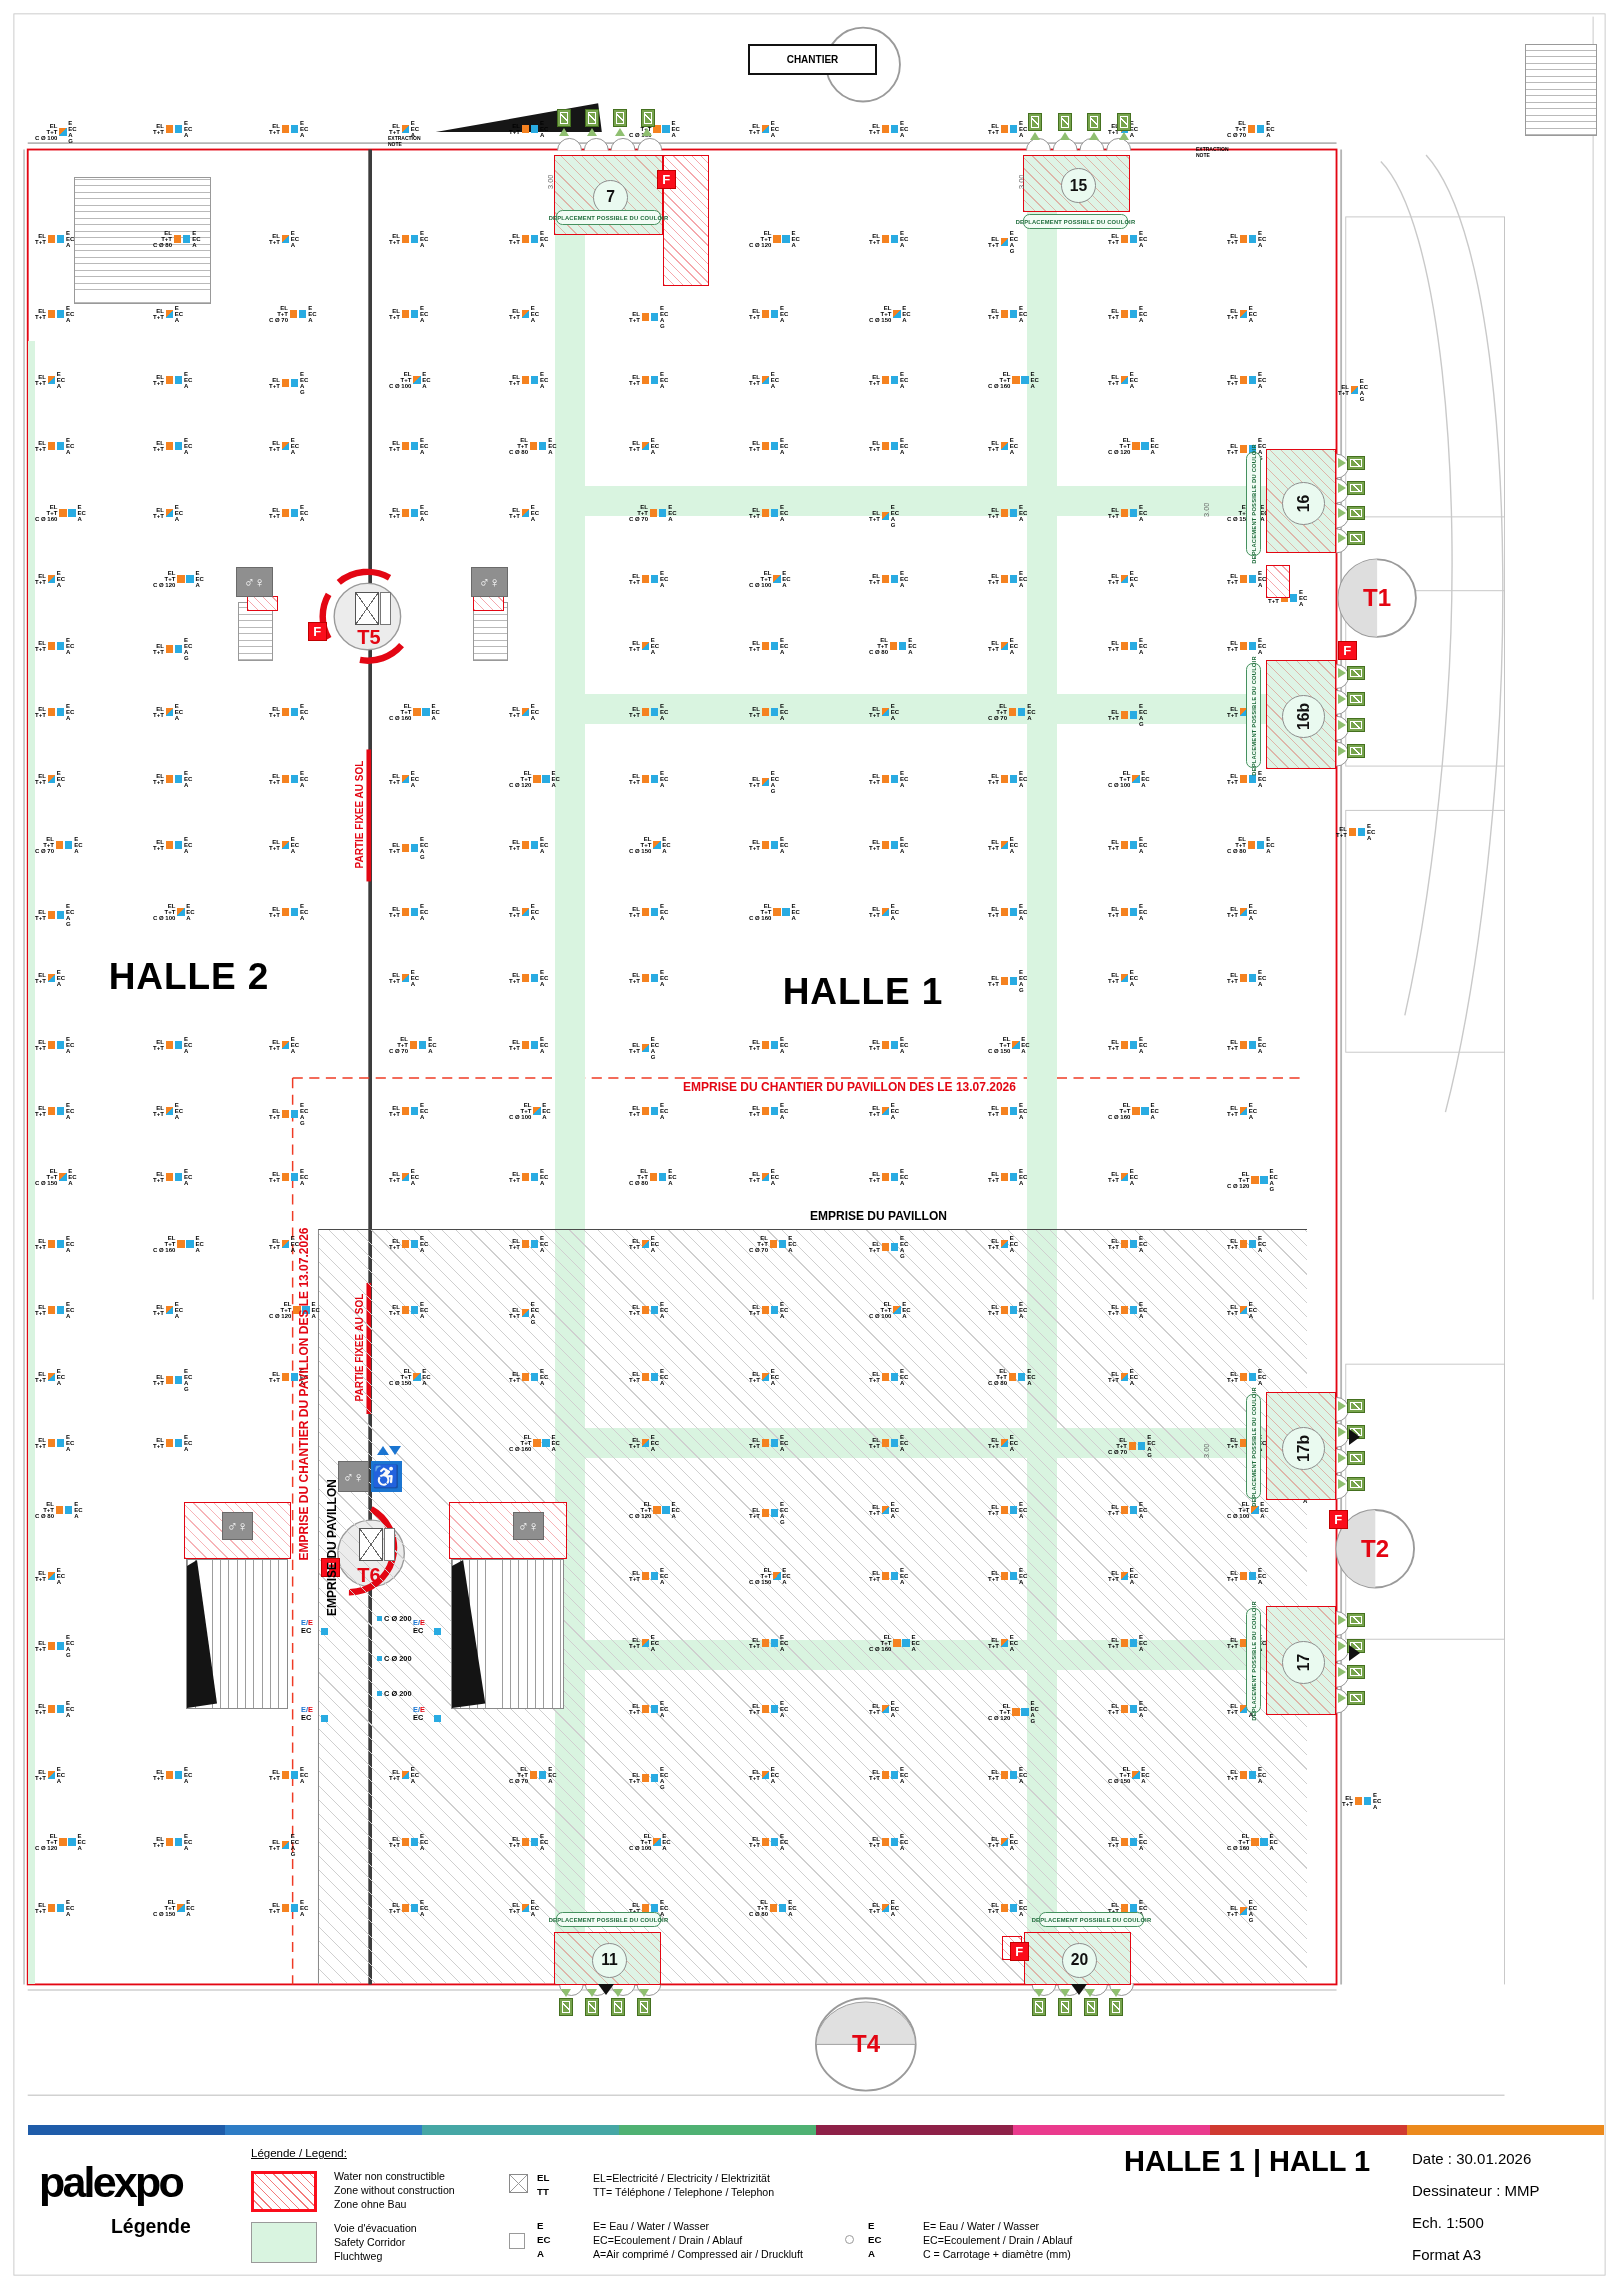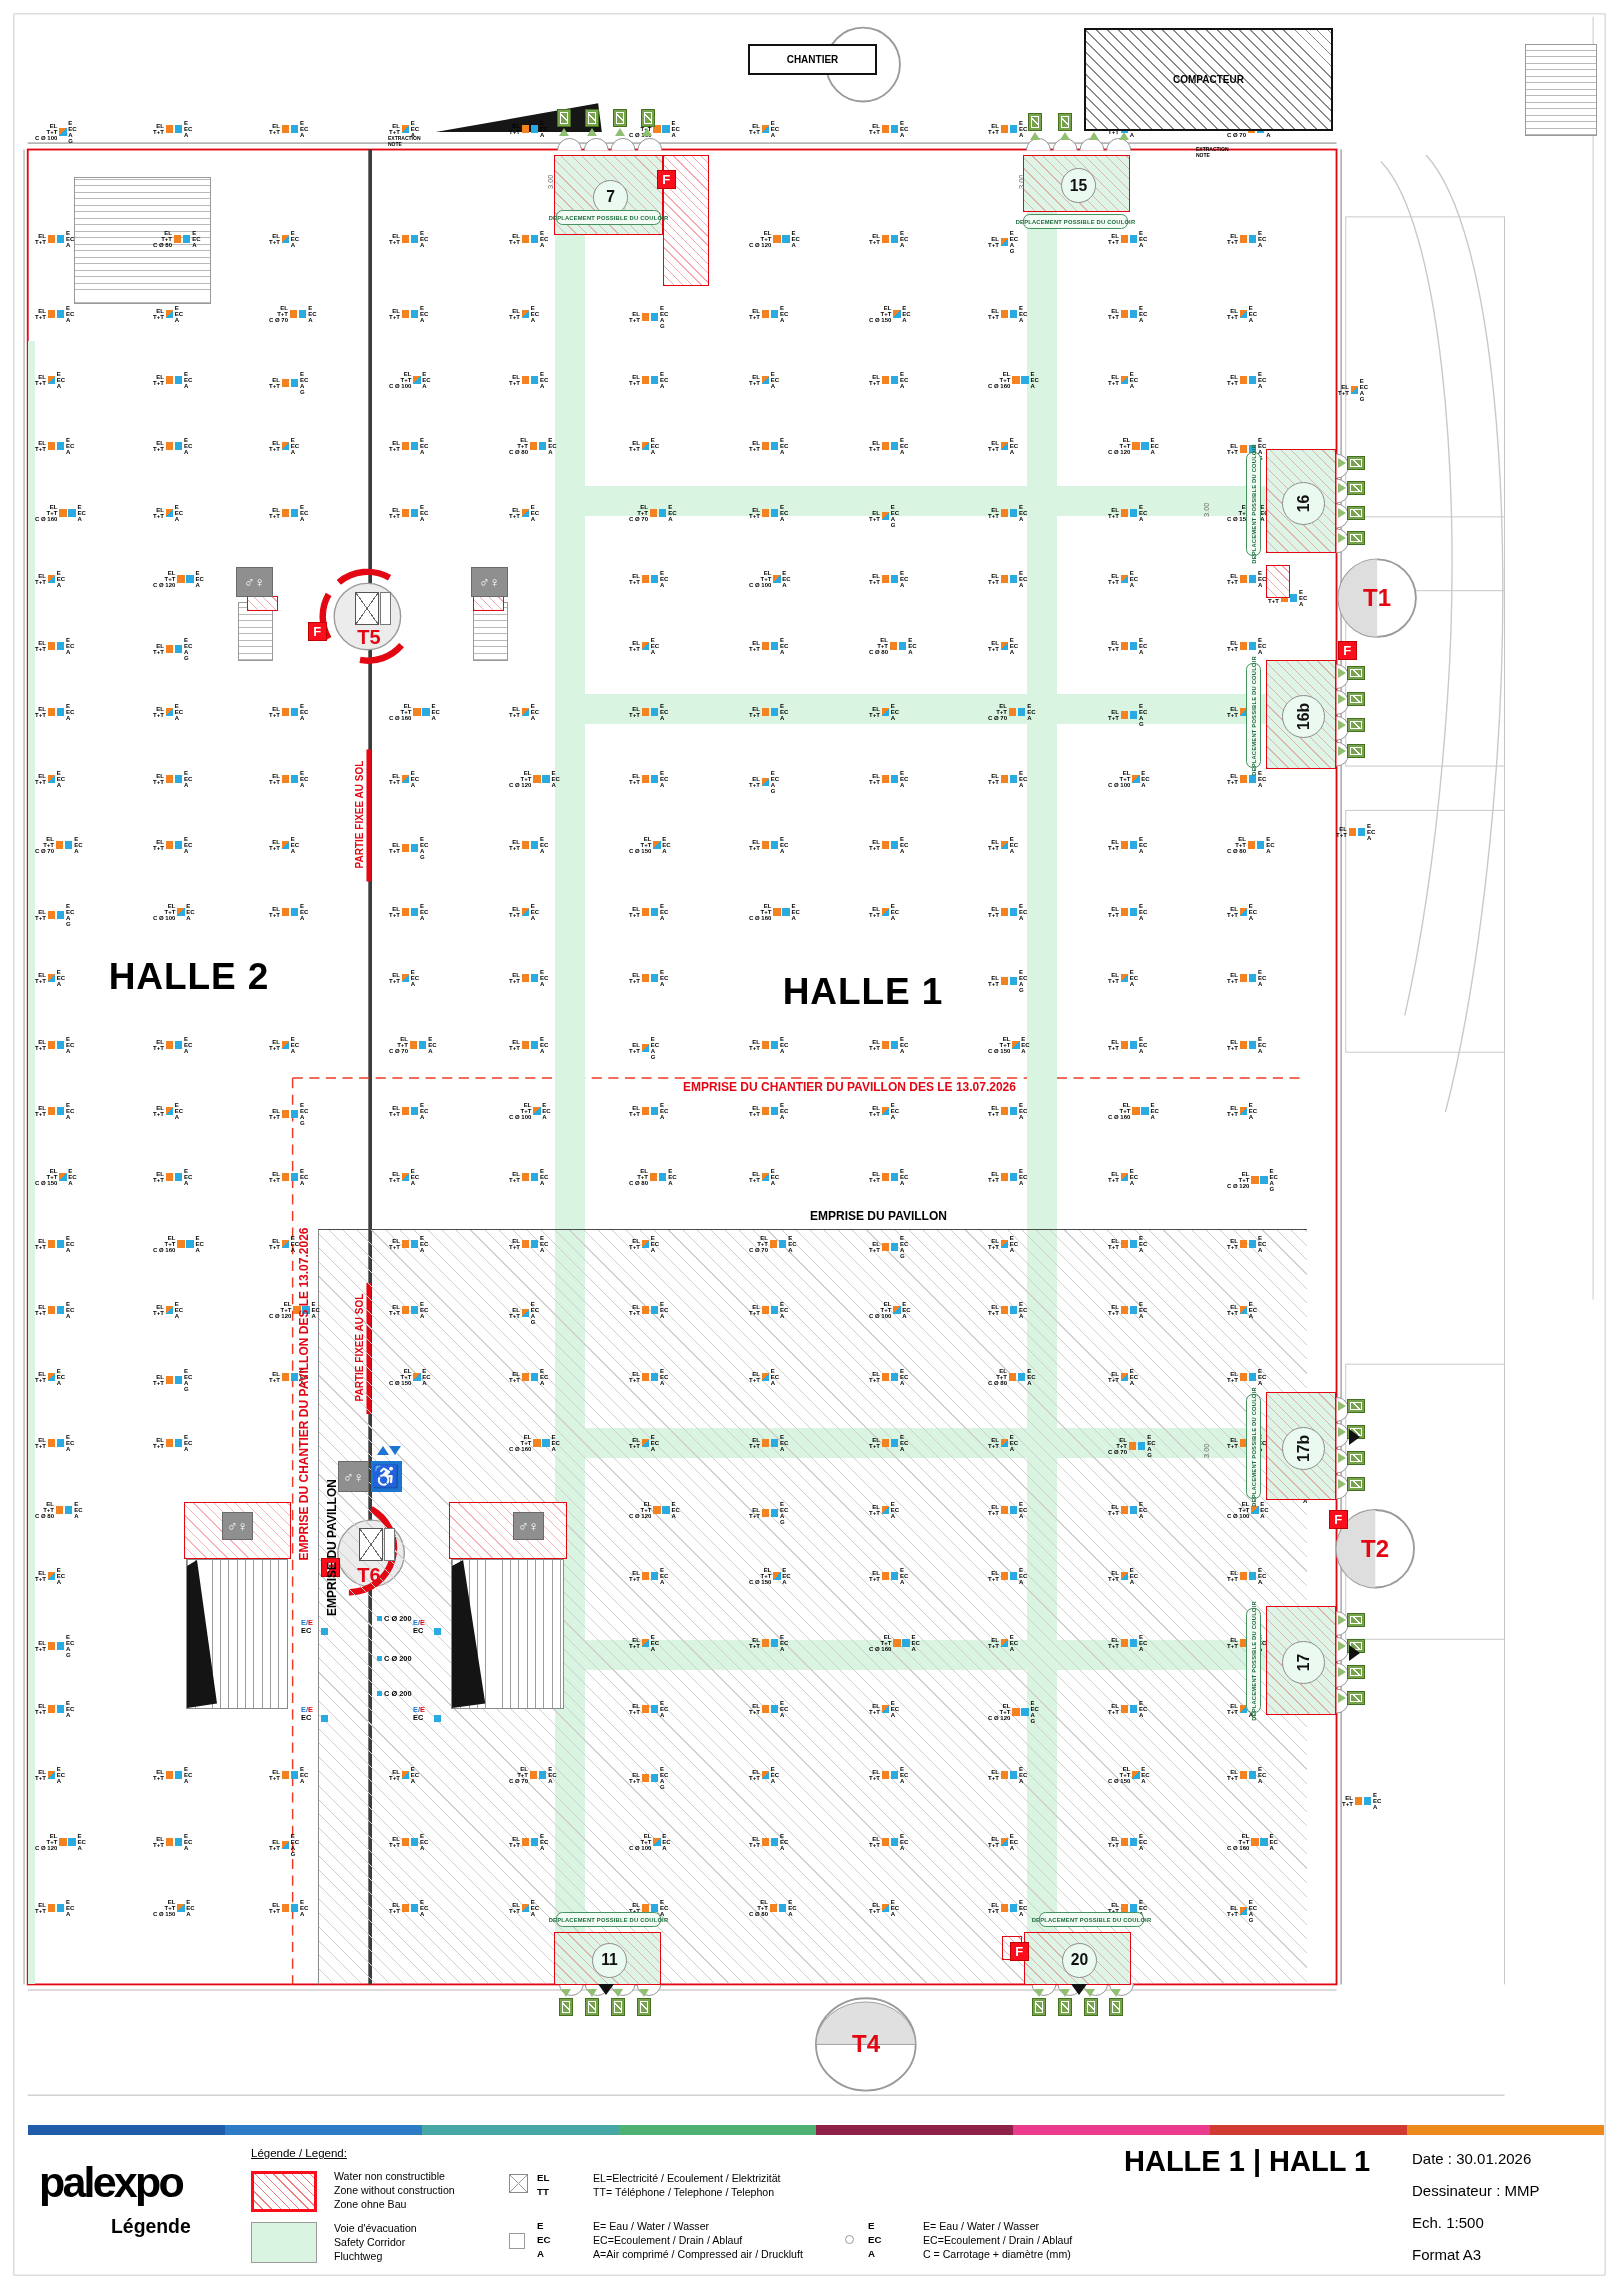--- a/index.html
+++ b/index.html
@@ -2835,21 +2835,20 @@
       <div style="position: absolute; left: 377px; top: 1691px; width: 4.6px; height: 4.6px; background: rgb(41, 171, 226);"></div>
       <div class="txt" style="left: 301px; top: 1619px; font-size: 7.4px; font-weight: bold; line-height: 8.3px;"><span style="color:#1b75d1">E/</span><span style="color:#e30613">E</span><br><span>EC</span></div>
       <div style="position: absolute; left: 321px; top: 1628px; width: 6.5px; height: 6.5px; background: rgb(41, 171, 226);"></div>
       <div class="txt" style="left: 413px; top: 1619px; font-size: 7.4px; font-weight: bold; line-height: 8.3px;"><span style="color:#1b75d1">E/</span><span style="color:#e30613">E</span><br><span>EC</span></div>
       <div style="position: absolute; left: 434px; top: 1628px; width: 6.5px; height: 6.5px; background: rgb(41, 171, 226);"></div>
       <div class="txt" style="left: 301px; top: 1706px; font-size: 7.4px; font-weight: bold; line-height: 8.3px;"><span style="color:#1b75d1">E/</span><span style="color:#e30613">E</span><br><span>EC</span></div>
       <div style="position: absolute; left: 321px; top: 1715px; width: 6.5px; height: 6.5px; background: rgb(41, 171, 226);"></div>
       <div class="txt" style="left: 413px; top: 1706px; font-size: 7.4px; font-weight: bold; line-height: 8.3px;"><span style="color:#1b75d1">E/</span><span style="color:#e30613">E</span><br><span>EC</span></div>
       <div style="position: absolute; left: 434px; top: 1715px; width: 6.5px; height: 6.5px; background: rgb(41, 171, 226);"></div>
       <div class="blackbox" style="left: 748px; top: 44px; width: 129px; height: 31px; font-size: 10px;">CHANTIER</div>
-      <div class="blackbox hatchgray" style="left: 1084px; top: 28px; width: 249px; height: 103px; font-size: 10px;">COMPACTEUR</div>
       <div style="position: absolute; left: 371px; top: 1461px; width: 31px; height: 31px; background: rgb(27, 117, 209); color: rgb(255, 255, 255); display: flex; align-items: center; justify-content: center; font-size: 22px;">♿</div>
       <div class="tri" style="left: 377px; top: 1446px; border-left: 6.5px solid transparent; border-right: 6.5px solid transparent; border-bottom: 9.2px solid rgb(27, 117, 209);"></div>
       <div class="tri" style="left: 389px; top: 1446px; border-left: 6.5px solid transparent; border-right: 6.5px solid transparent; border-top: 9.2px solid rgb(27, 117, 209);"></div>
       <div class="wc" style="left: 338px; top: 1461px; width: 31px; height: 31px;">♂♀</div>
       <div class="wc" style="left: 236px; top: 567px; width: 37px; height: 29.5px;">♂♀</div>
       <div class="wc" style="left: 471px; top: 567px; width: 37px; height: 29.5px;">♂♀</div>
       <div class="wc" style="left: 222px; top: 1512px; width: 31px; height: 28px;">♂♀</div>
       <div class="wc" style="left: 513px; top: 1512px; width: 31px; height: 28px;">♂♀</div>
     </div>
 
@@ -2883,21 +2882,21 @@
       <div>Safety Corridor</div>
       <div>Fluchtweg</div>
     </div>
 
     <div class="leg-sym xbox" style="left:509px;top:2174px;width:18.5px;height:18.5px;"></div>
     <div class="leg-lab" style="left:537px;top:2171px;">
       <div>EL</div>
       <div>TT</div>
     </div>
     <div class="leg-text" style="left:593px;top:2171px;">
-      <div>EL=Electricité / Ecoulement / Elektrizität</div>
+      <div>EL=Electricité / Electricity / Elektrizität</div>
       <div>TT= Téléphone / Telephone / Telephon</div>
     </div>
 
     <div class="leg-sym" style="left:509px;top:2233px;width:15.7px;height:15.7px;border:1.4px solid #9a9a9a;background:#fff;"></div>
     <div class="leg-lab" style="left:537px;top:2219px;">
       <div>E</div>
       <div>EC</div>
       <div>A</div>
     </div>
     <div class="leg-text" style="left:593px;top:2219px;">

